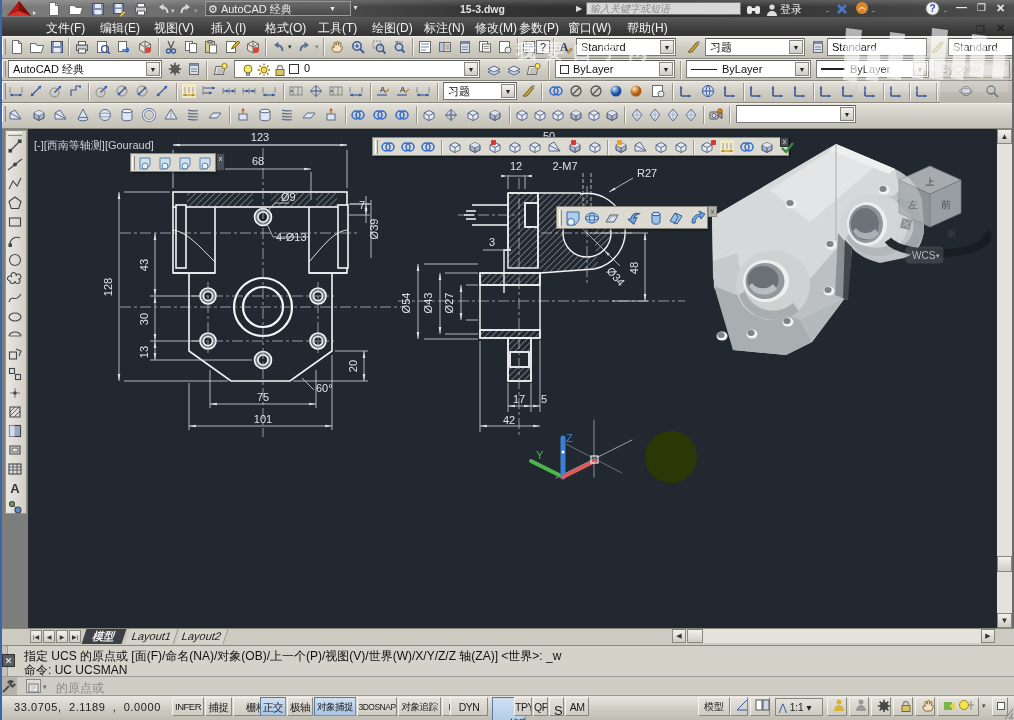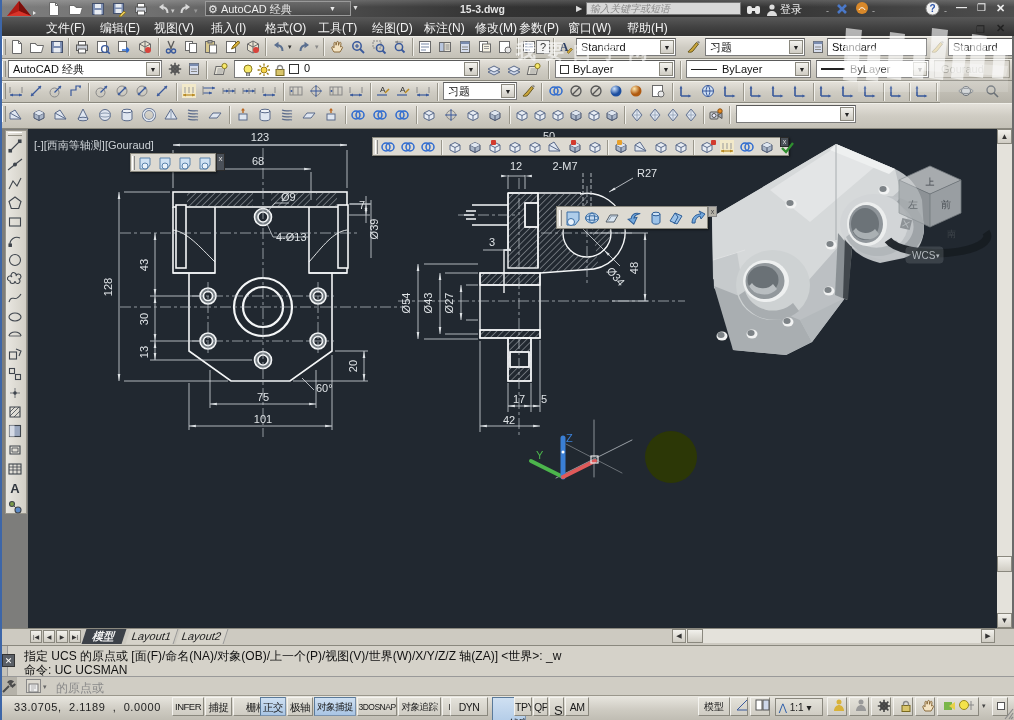--- a/index.html
+++ b/index.html
@@ -313,21 +313,21 @@
 <div class="ic" style="left:526px;top:61px"><svg width="16" height="16" viewBox="0 0 16 16">
       <rect x="2" y="5.5" width="9" height="8" fill="#e9e6da" stroke="#6a6a6a" transform="skewX(-12) translate(2.2,0)"></rect>
       <path d="M4 8h6M4 10h6M4 12h6" stroke="#999" transform="skewX(-12) translate(2.2,0)"></path>
       <circle cx="11.5" cy="5" r="2.6" fill="#f7e96a" stroke="#8a7a20"></circle>
     </svg></div>
 <div class="sep" style="left:548px;top:61px"></div>
 <div class="combo" style="left:555px;top:60px;width:120px"><span style="display:inline-block;width:9px;height:9px;background:#fff;border:1px solid #333;margin-right:4px;vertical-align:-1px"></span>ByLayer<div class="cbtn">▼</div></div>
 <div class="sep" style="left:680px;top:61px"></div>
 <div class="combo" style="left:686px;top:60px;width:125px"><span style="display:inline-block;width:26px;border-top:1px solid #222;margin-right:5px;vertical-align:3px"></span>ByLayer<div class="cbtn">▼</div></div>
 <div class="combo" style="left:816px;top:60px;width:113px"><span style="display:inline-block;width:24px;border-top:2px solid #222;margin-right:5px;vertical-align:3px"></span>ByLayer<div class="cbtn">▼</div></div>
-<div class="a" style="left:934px;top:60px;width:76px;height:18px;background:#d2cfc6;border:1px solid #9a978c;color:#8a887e;font-size:11px;line-height:16px;padding-left:6px">Gouraud</div>
+<div class="a" style="left:934px;top:60px;width:76px;height:18px;background:#d2cfc6;border:1px solid #9a978c;color:#8a887e;font-size:11px;line-height:16px;padding-left:6px">ByColor</div>
 <div class="tb" style="top:81px;height:22px"></div>
 <div class="grip" style="left:2px;top:83px"></div>
 <div class="ic" style="left:8px;top:83px"><svg width="16" height="16" viewBox="0 0 16 16">
       <path d="M2 12h12" stroke="#39599c" stroke-width="1.2"></path>
       <path d="M2 12l3-1.5v3zM14 12l-3-1.5v3z" fill="#39599c"></path>
       <path d="M2 10V4M14 10V4" stroke="#888"></path>
     </svg></div>
 <div class="ic" style="left:28px;top:83px"><svg width="16" height="16" viewBox="0 0 16 16">
       <path d="M3 13L13 3" stroke="#39599c" stroke-width="1.2"></path>
       <path d="M3 13l3.2-.6-2.6-2.6zM13 3l-3.2.6 2.6 2.6z" fill="#39599c"></path>

